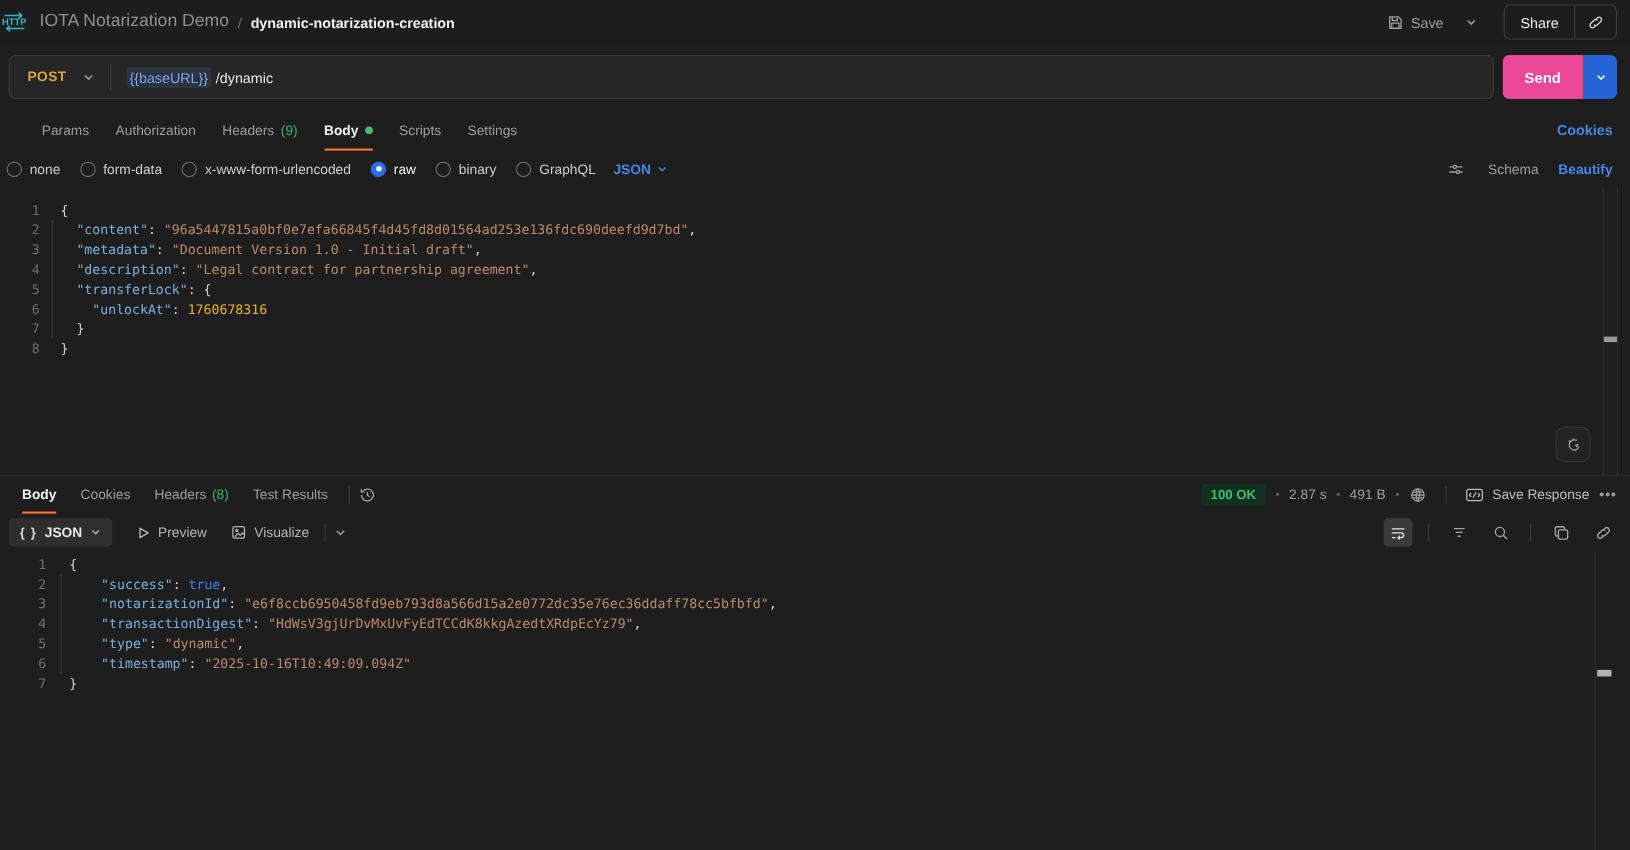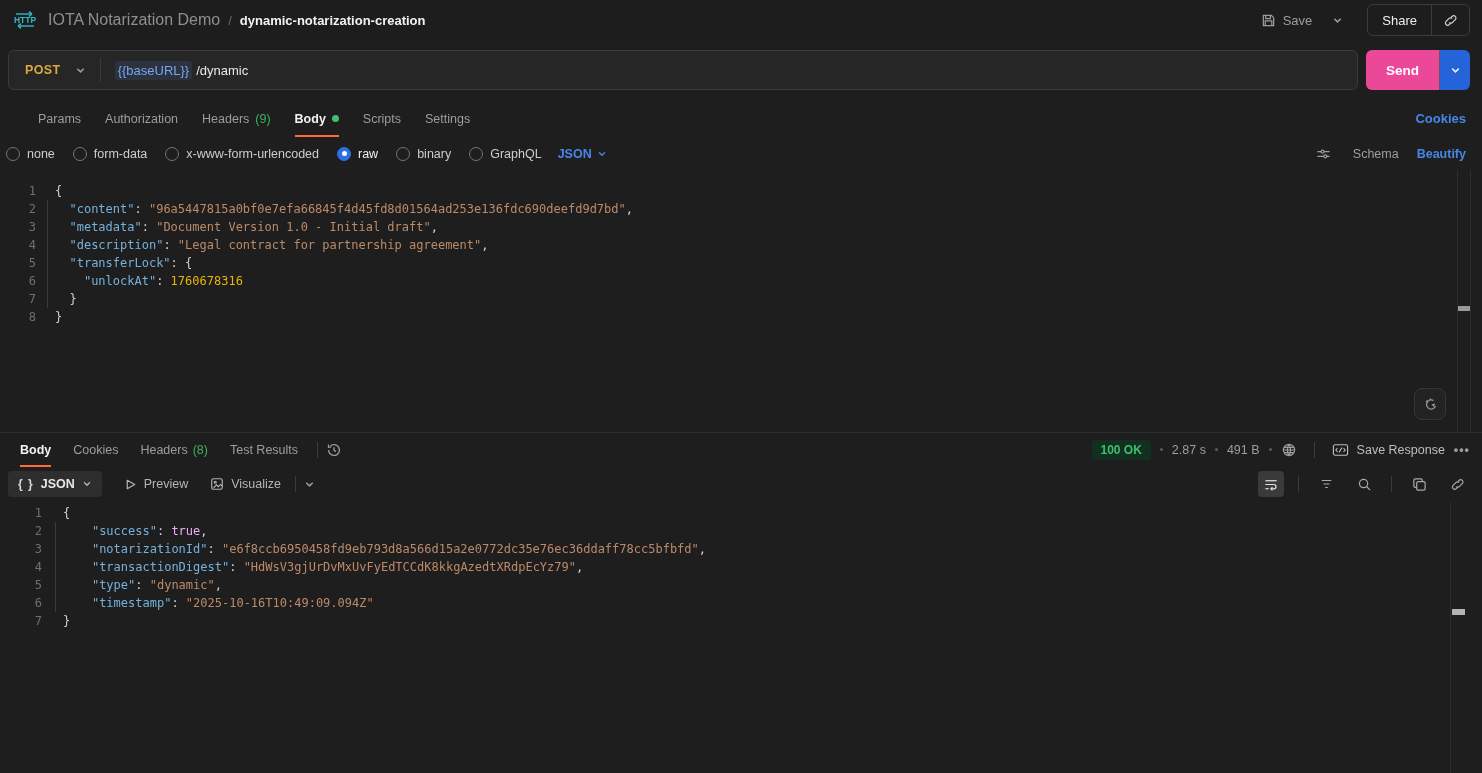--- a/index.html
+++ b/index.html
@@ -5,21 +5,21 @@
   * { margin:0; padding:0; box-sizing:border-box; }
   html,body { width:1482px; height:773px; overflow:hidden; }
   body {
     background:#1e1e1e; color:#c9c9c9;
     font-family:"Liberation Sans", sans-serif; font-size:13px;
     -webkit-font-smoothing:antialiased;
   }
   .app { display:flex; flex-direction:column; width:1482px; height:773px; }
 
   
-  .topbar { height:40px; flex:none; display:flex; align-items:center; padding:0 12px 0 12px; background:#1d1d1d; }
+  .topbar { height:40px; flex:none; display:flex; align-items:center; padding:0 12px 0 0; background:#1d1d1d; }
   .logo { width:26px; height:24px; display:flex; align-items:center; justify-content:center; margin-right:10px; }
   .crumb-dim { color:#8f8f8f; font-size:16px; }
   .crumb-sep { color:#6b6b6b; margin:0 8px; font-size:13px; }
   .crumb-active { color:#f2f2f2; font-weight:700; font-size:13px; }
   .topbar-right { margin-left:auto; display:flex; align-items:center; gap:10px; }
   .save-btn { display:flex; align-items:center; gap:7px; color:#9d9d9d; font-size:13px; padding:6px 4px; cursor:pointer; }
   .chev-btn { color:#9d9d9d; padding:6px 6px; display:flex; align-items:center; }
   .share-group { display:flex; align-items:center; border:1px solid #3c3c3c; border-radius:6px; height:32px; margin-left:8px; overflow:hidden; }
   .share-label { padding:0 14px; color:#ededed; font-size:13px; }
   .share-div { width:1px; height:31px; background:#3c3c3c; }
@@ -65,21 +65,21 @@
   .editor-resp { height:271px; flex:none; padding-top:2px; }
   .code-line { display:flex; }
   .ln { width:36px; flex:none; text-align:right; color:#6e7075; user-select:none; }
   .lc { white-space:pre; padding-left:19px; }
   .editor-resp .ln { width:42px; }
   .editor-resp .lc { padding-left:21px; }
   .tk-p { color:#d2d2d2; }
   .tk-k { color:#76b1dd; }
   .tk-s { color:#bd8a68; }
   .tk-n { color:#eab308; }
-  .tk-b { color:#f0abfc;margin-top:21px; }
+  .tk-b { color:#3b82f6;margin-top:21px; }
   .indent-guide { position:absolute; width:1px; background:#3a3a3a; }
   .guide-req { left:47px; top:30px; height:108px; }
   .guide-resp { left:55px; top:20px; height:90px; }
 
   .req-track-a { position:absolute; left:1457px; top:0; width:1px; height:262px; background:#2d2d2d; }
   .req-track-b { position:absolute; left:1470px; top:0; width:1px; height:262px; background:#2d2d2d; }
   .req-thumb { position:absolute; left:1458px; top:136px; width:12px; height:5px; background:#9a9a9a; }
   .resp-track { position:absolute; left:1450px; top:0; width:1px; height:271px; background:#2d2d2d; }
   .resp-thumb { position:absolute; left:1452px; top:107px; width:13px; height:6px; background:#b3b3b3; }
 

